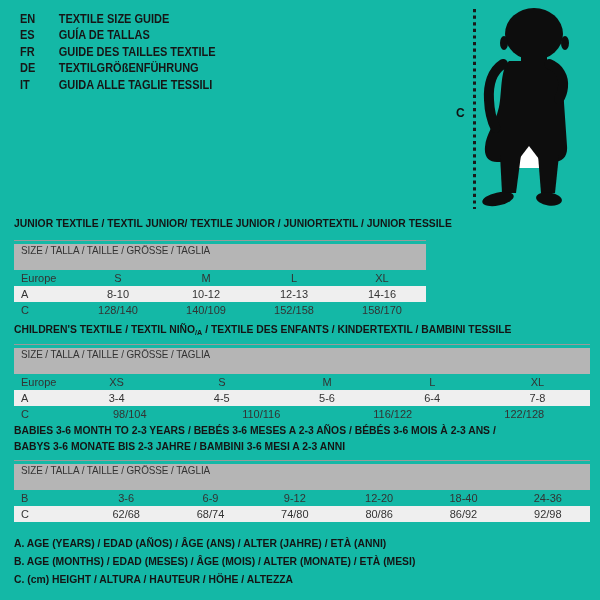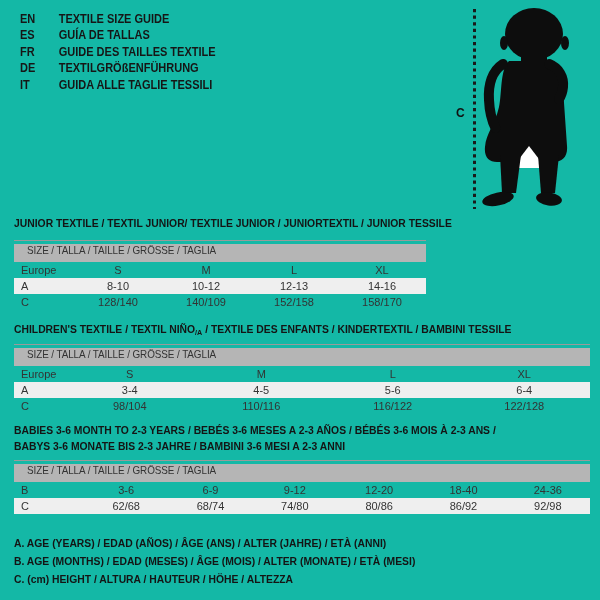--- a/index.html
+++ b/index.html
@@ -19,22 +19,22 @@
   .sec-title{position:absolute;left:14px;font-weight:bold;font-size:11.5px;color:#141414;
              transform:scaleX(.9);transform-origin:0 0;white-space:nowrap;line-height:16px;}
   .sub{font-size:8px;vertical-align:-2px;}
 
   
   .size-table{position:absolute;left:14px;}
   .t1{top:240px;width:412px;}
   .t2{top:344px;width:576px;}
   .t3{top:460px;width:576px;}
   .rule{height:1px;background:#9a9a9a;margin-bottom:3px;}
-  .bar{height:18px;background:#b5b5b5;color:#333;font-size:11px;line-height:13px;
-       padding-left:13px;box-sizing:border-box;white-space:nowrap;}
+  .bar{height:26px;background:#b5b5b5;color:#333;font-size:11px;line-height:13px;
+       padding-left:7px;box-sizing:border-box;white-space:nowrap;}
   .bar-text{display:inline-block;transform:scaleX(.9);transform-origin:0 50%;letter-spacing:-.1px;}
   .trow{display:flex;height:16px;line-height:16px;font-size:11px;color:#333;}
   .alt{background:#efefef;}
   .tlabel{padding-left:7px;box-sizing:border-box;}
   .t1 .tlabel{width:60px;}
   .t2 .tlabel{width:50px;}
   .t3 .tlabel{width:70px;}
   .tcell{flex:1;text-align:center;}
 
   
@@ -122,31 +122,33 @@
   <div class="sec-title" style="top:321px">
     <span>CHILDREN'S TEXTILE / TEXTIL NIÑO</span><span class="sub">/A</span><span> / TEXTILE DES ENFANTS / KINDERTEXTIL / BAMBINI TESSILE</span>
   </div>
   <div class="size-table t2">
     <div class="rule"></div>
     <div class="bar">
       <span class="bar-text">SIZE / TALLA / TAILLE / GRÖSSE / TAGLIA</span>
     </div>
     <div class="trow">
       <div class="tlabel">Europe</div>
+      <div class="tcell">XS</div>
       <div class="tcell">S</div>
       <div class="tcell">M</div>
       <div class="tcell">L</div>
       <div class="tcell">XL</div>
     </div>
     <div class="trow alt">
       <div class="tlabel">A</div>
       <div class="tcell">3-4</div>
       <div class="tcell">4-5</div>
       <div class="tcell">5-6</div>
       <div class="tcell">6-4</div>
+      <div class="tcell">7-8</div>
     </div>
     <div class="trow">
       <div class="tlabel">C</div>
       <div class="tcell">98/104</div>
       <div class="tcell">110/116</div>
       <div class="tcell">116/122</div>
       <div class="tcell">122/128</div>
     </div>
   </div>
 

